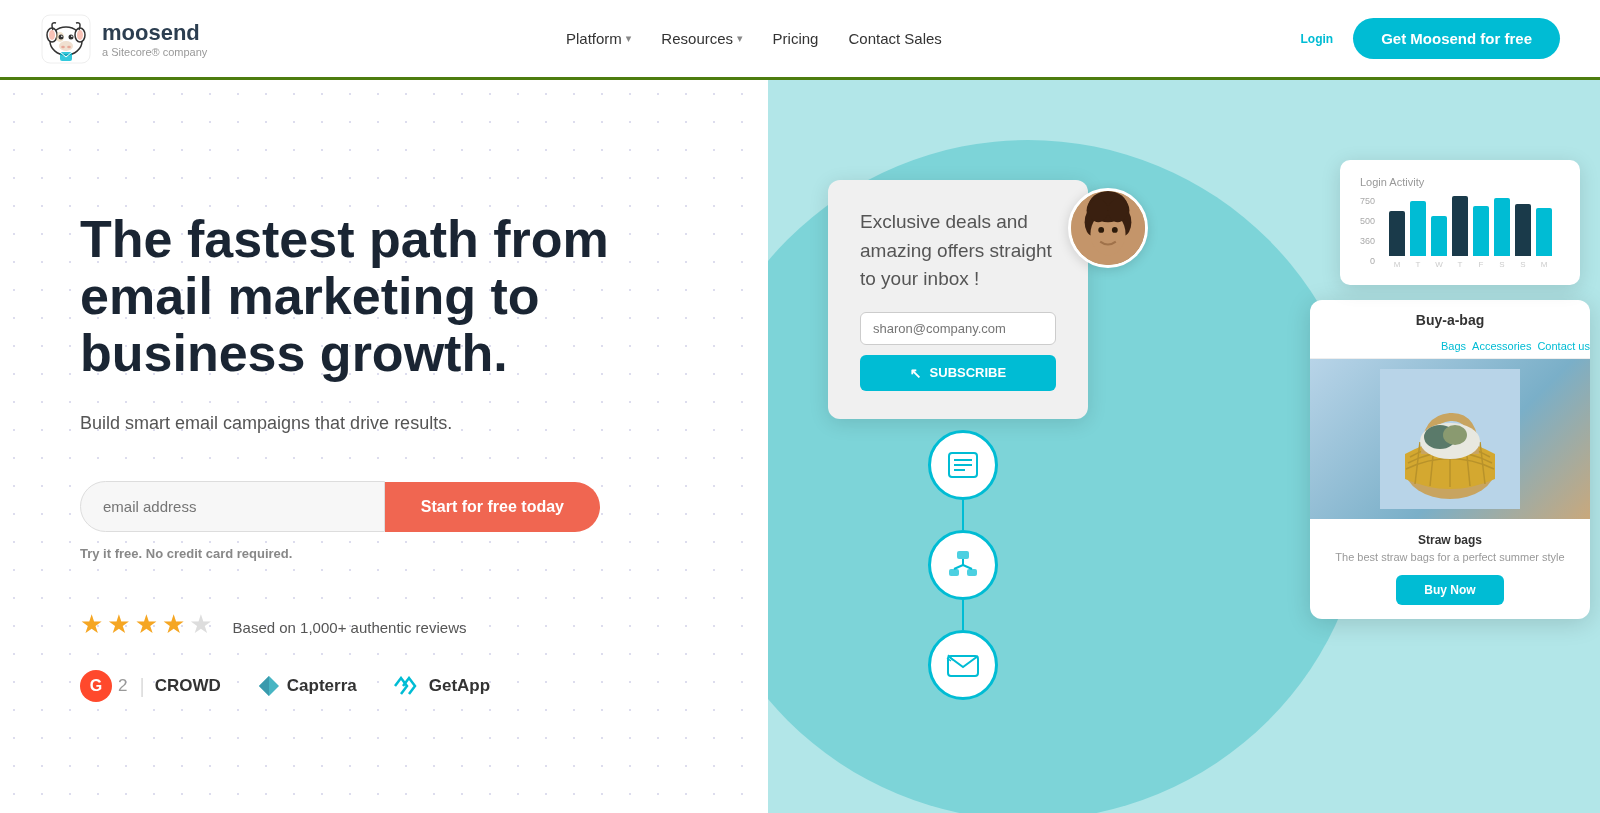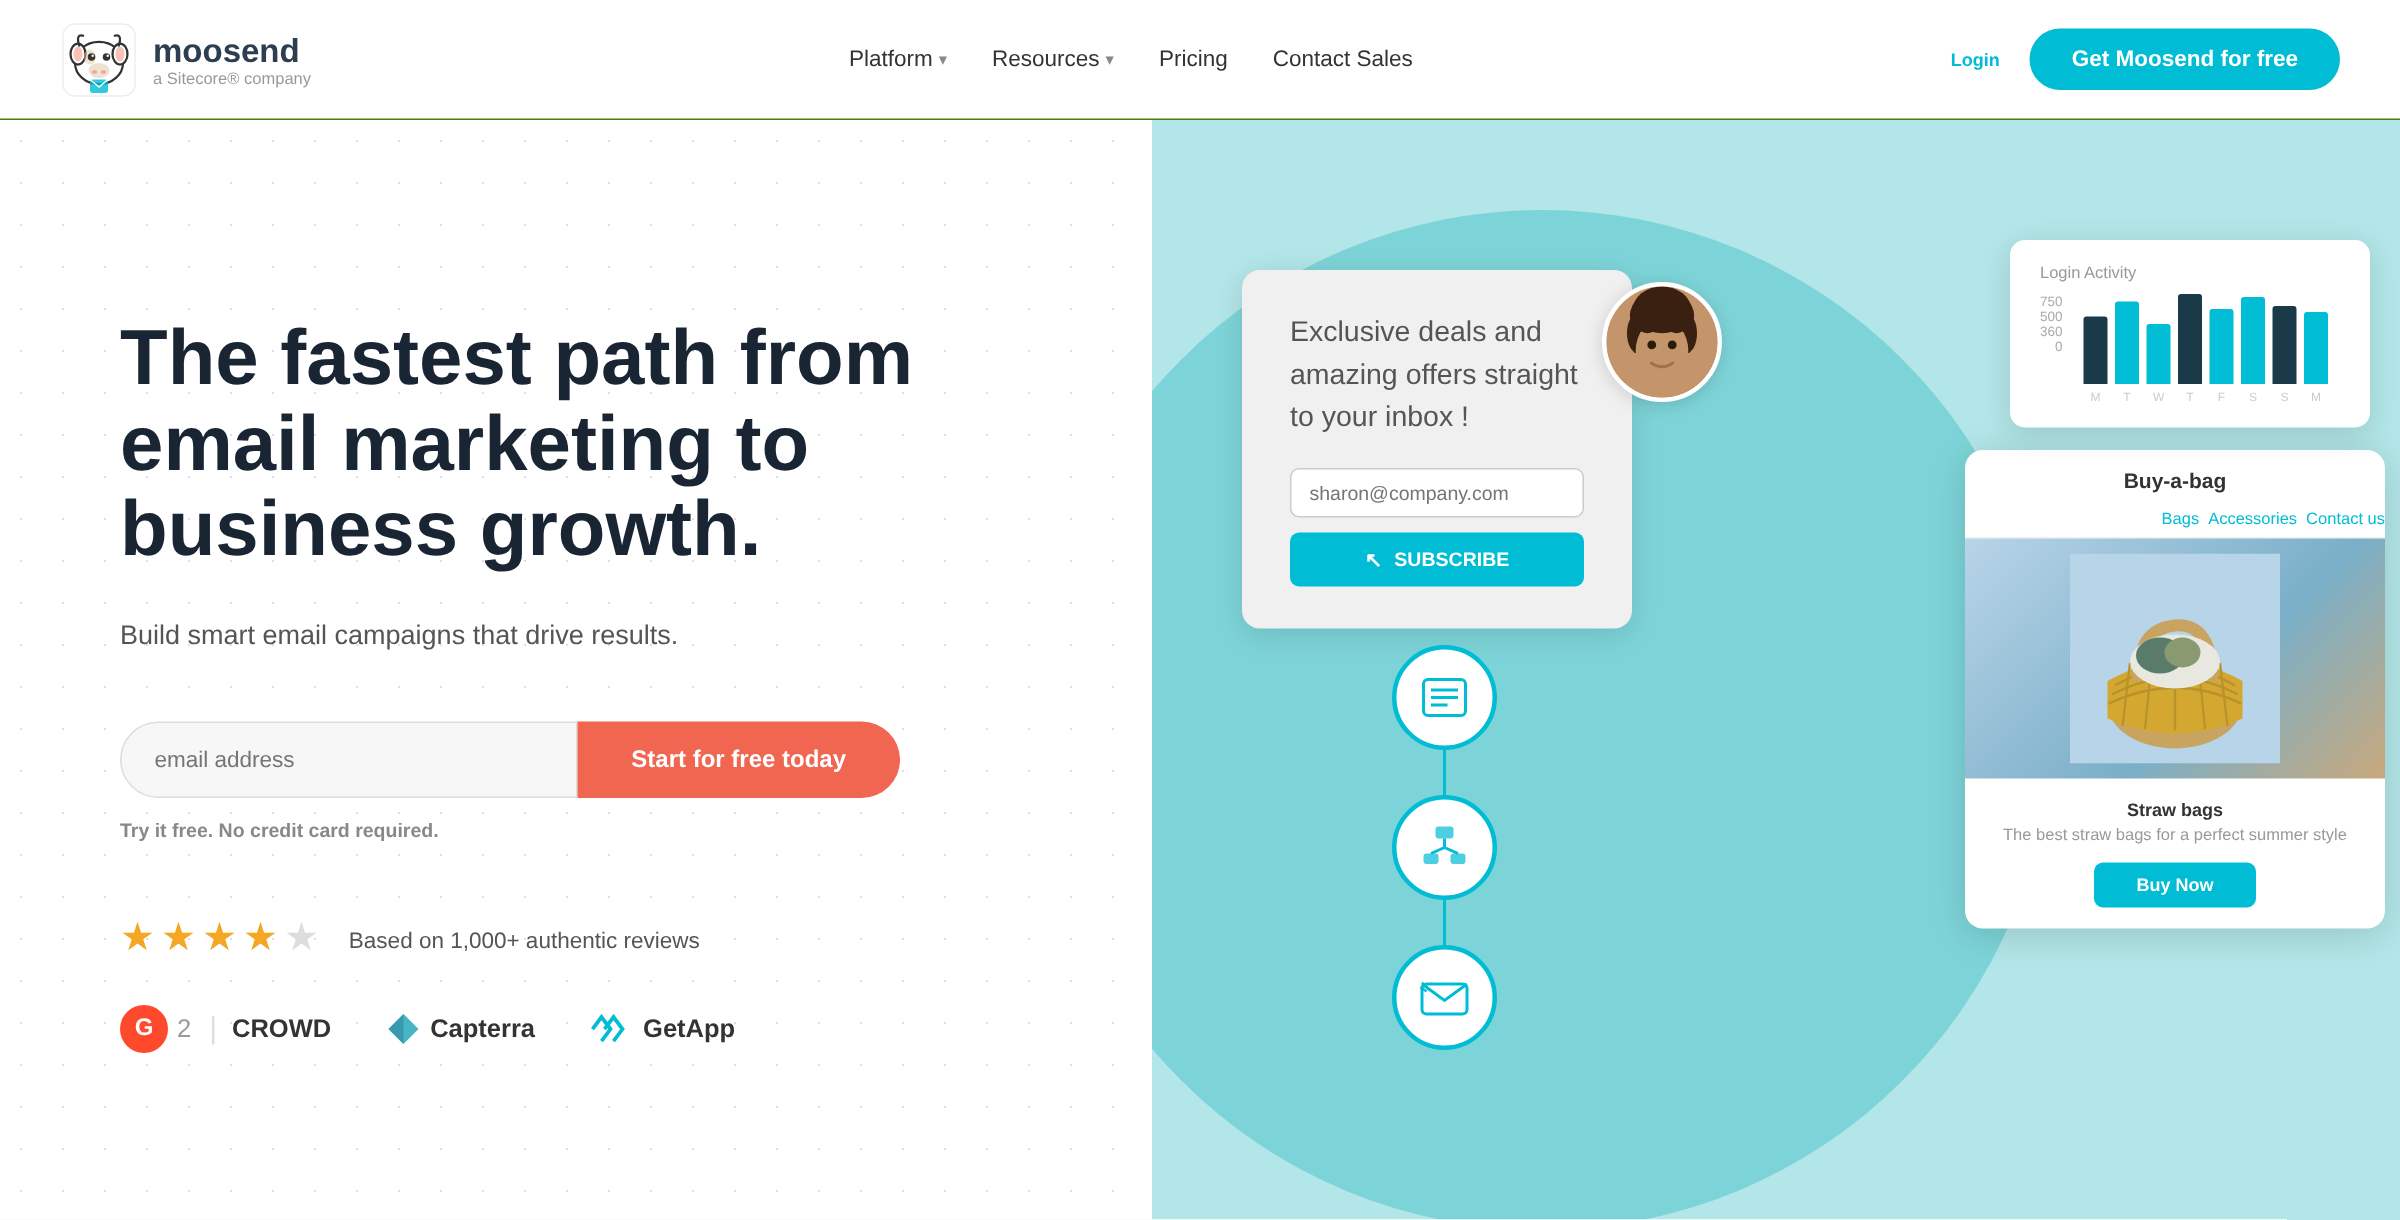--- a/index.html
+++ b/index.html
@@ -1,21 +1,21 @@
 <!DOCTYPE html>
 <html><head>
   <meta charset="utf-8">
   <style>
     * { box-sizing: border-box; margin: 0; padding: 0; }
     body { font-family: 'Segoe UI', Arial, sans-serif; background: #fff; overflow-x: hidden; }
 
     
     nav {
       display: flex; align-items: center; justify-content: space-between;
-      padding: 0 40px; height: 80px; border-bottom: 1px solid #4d7c0f;
+      padding: 0 40px; height: 80px; border-bottom: 3px solid #4d7c0f;
       background: #fff; position: relative; z-index: 10;
     }
     .nav-logo { display: flex; align-items: center; gap: 10px; }
     .nav-logo-text { display: flex; flex-direction: column; }
     .nav-links { display: flex; align-items: center; gap: 30px; }
     .nav-link {
       font-size: 15px; color: #333; text-decoration: none; cursor: pointer;
       display: flex; align-items: center; gap: 4px;
     }
     .nav-cta-group { display: flex; align-items: center; gap: 20px; }
@@ -49,20 +49,21 @@
     .hero-title {
       font-size: 52px; font-weight: 900; color: #1a2533; line-height: 1.1;
       margin-bottom: 28px;
     }
     .hero-subtitle {
       font-size: 18px; color: #555; margin-bottom: 44px; line-height: 1.5;
     }
     .hero-form {
       display: flex; gap: 0; margin-bottom: 14px;
       max-width: 520px;
+      align-items: flex-end;
     }
     .hero-email {
       flex: 1; padding: 16px 22px;
       border: 1.5px solid #ddd; border-radius: 30px 0 0 30px;
       font-size: 15px; color: #999; outline: none;
       background: #f7f7f7;
     }
     .hero-cta-btn {
       background: #f06651; color: #fff; border: none;
       border-radius: 0 30px 30px 0; padding: 16px 36px;
@@ -361,21 +362,21 @@
           <ellipse cx="38" cy="16" rx="20" ry="16" fill="#3a2010"></ellipse>
           <ellipse cx="28" cy="20" rx="10" ry="12" fill="#3a2010"></ellipse>
           <ellipse cx="48" cy="20" rx="10" ry="12" fill="#3a2010"></ellipse>
         </svg>
       </div>
     </div>
 
     <div class="card-activity">
       <div class="activity-title">Login Activity</div>
       <div style="display:flex;gap:10px;">
-        <div style="display:flex;flex-direction:column;font-size:9px;color:#aaa;height:70px;padding-right:4px;text-align:right;">
+        <div style="display:flex;flex-direction:column;justify-content:space-between;font-size:9px;color:#aaa;height:70px;padding-right:4px;text-align:right;">
           <span>750</span>
             <span>500</span>
             <span>360</span>
             <span>0</span>
         </div>
         <div>
           <div class="activity-chart">
             <div class="activity-bar dark" style="height:45px;"></div>
             <div class="activity-bar" style="height:55px;"></div>
             <div class="activity-bar" style="height:40px;"></div>

